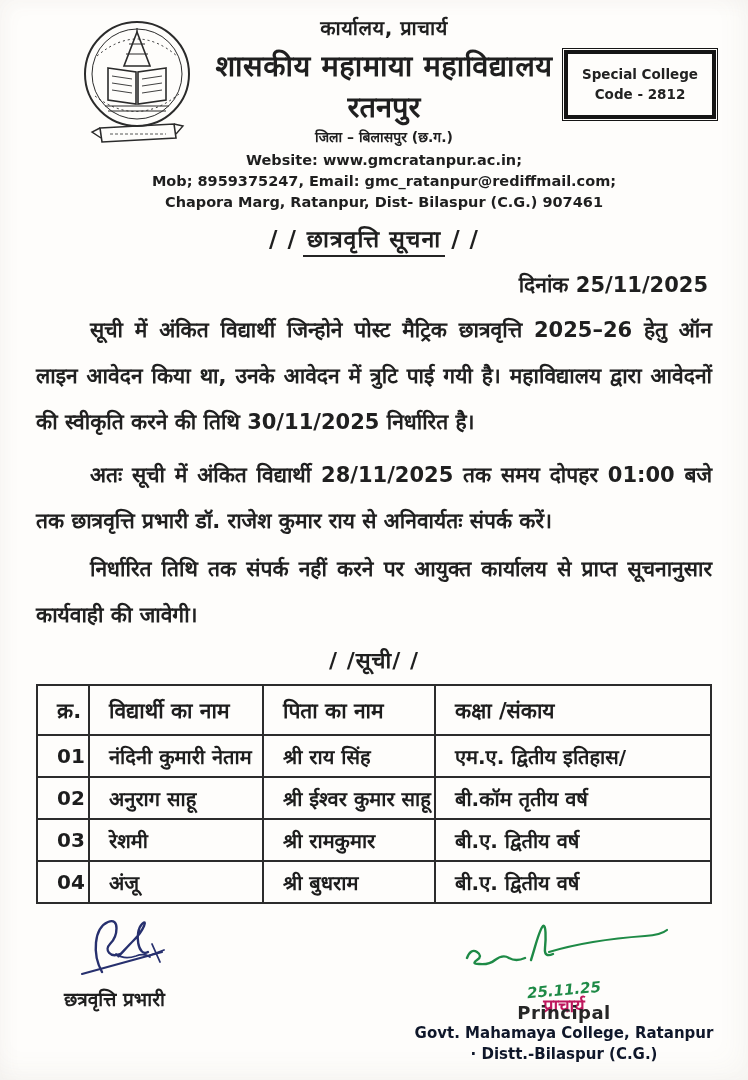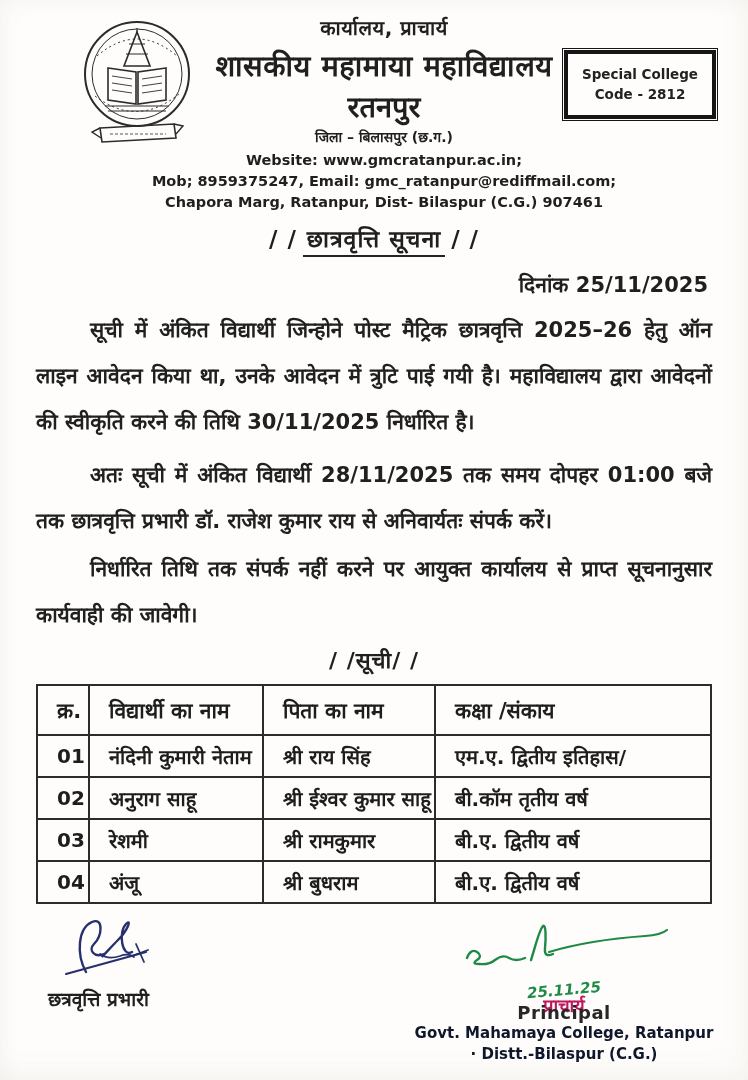--- a/index.html
+++ b/index.html
@@ -45,21 +45,21 @@
   .students-table th, .students-table td {
     border:2px solid #2c2c2c; font-size:20px; text-align:left;
     padding:4px 19px; color:#1d1d1d; overflow:hidden; white-space:nowrap;
   }
   .students-table th { font-weight:800; height:50px; font-size:21px; }
   .students-table td { font-weight:700; height:42px; }
   .col-sn { width:52px; } .col-student { width:174px; } .col-father { width:172px; } .col-class { width:276px; }
 
   
   .sig-area { position:relative; height:220px; margin-top:4px; }
-  .sig-left { position:absolute; left:48px; top:6px; width:190px; text-align:left; }
+  .sig-left { position:absolute; left:64px; top:6px; width:190px; text-align:left; }
   .sig-left-label { font-size:19px; font-weight:700; margin-top:2px; }
   .sig-right { position:absolute; right:34px; top:10px; width:300px; text-align:center; }
   .sig-date { font-size:15px; font-weight:700; font-style:italic; transform:rotate(-5deg); display:inline-block; margin-top:-26px; }
   .stamp-hindi { font-size:18px; font-weight:700; color:#be185d; margin-top:-6px; margin-bottom:-15px; }
   .stamp-en { font-size:18px; font-weight:800; color:#262626; letter-spacing:.5px; }
   .stamp-line { font-size:15px; font-weight:700; color:#0f172a; line-height:1.35; }
 </style>
 </head>
 <body>
 

